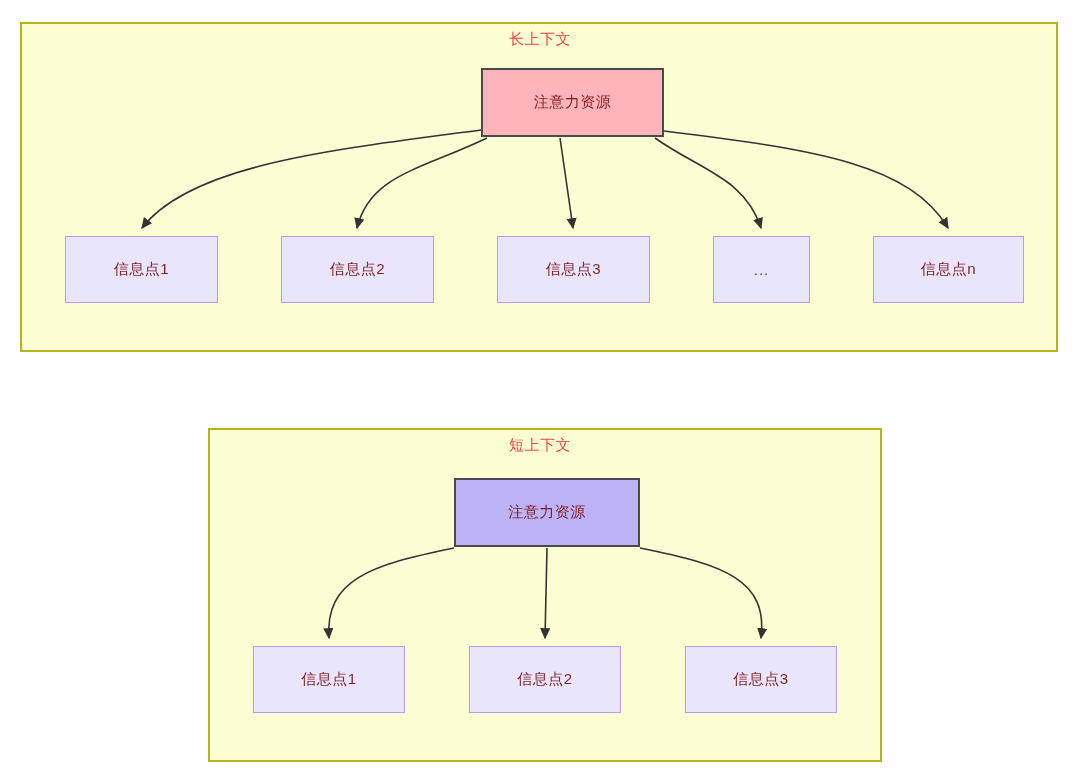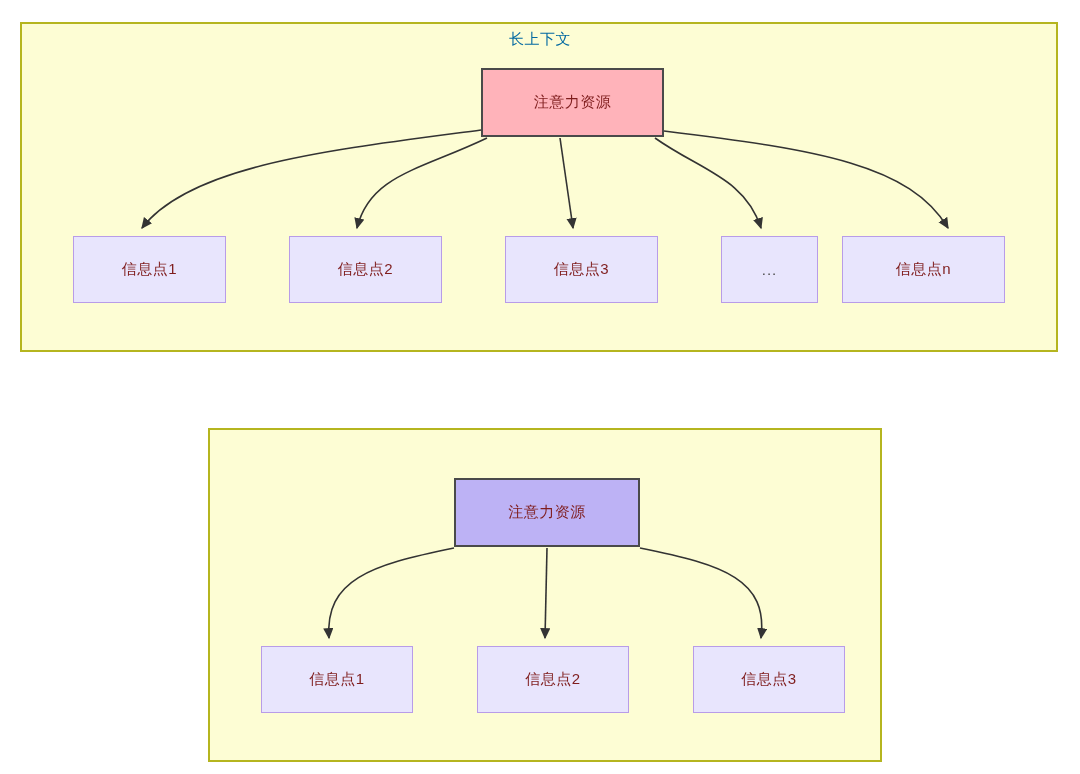--- a/index.html
+++ b/index.html
@@ -23,21 +23,21 @@
     background: #fdfdd4;
     border: 2px solid #b5b51f;
     box-sizing: border-box;
   }
   .group-title {
     position: absolute;
     left: 0;
     right: 0;
     text-align: center;
     font-size: 15px;
-    color: #0369a1;
+    color: #ef4444;
     letter-spacing: 0.5px;
     white-space: nowrap;
   }
   .node {
     position: absolute;
     box-sizing: border-box;
     display: flex;
     align-items: center;
     justify-content: center;
     font-size: 15px;
@@ -49,21 +49,20 @@
     background: #ffb3ba;
     border: 2px solid #4a4a4a;
   }
   .node-root-short {
     background: #bdb2f5;
     border: 2px solid #4a4a4a;
   }
   .node-leaf {
     background: #e8e5fd;
     border: 1.5px solid #b89ce8;
-    margin-left: 8px;
   }
   .edges {
     position: absolute;
     left: 0;
     top: 0;
     width: 1080px;
     height: 774px;
     pointer-events: none;
     overflow: visible;
   }
@@ -85,23 +84,24 @@
 
   <div class="group-box" id="group-long" style="left: 20px; top: 22px; width: 1038px; height: 330px;"></div>
   <div class="group-title" id="title-long" style="top: 30px;">长上下文</div>
 
   <div class="node node-root-long" id="root-long" style="left: 481px; top: 68px; width: 183px; height: 69px;">注意力资源</div>
 
   <div class="node node-leaf" id="long-leaf-0" style="left: 65px; top: 236px; width: 153px; height: 67px;">信息点1</div>
   <div class="node node-leaf" id="long-leaf-1" style="left: 281px; top: 236px; width: 153px; height: 67px;">信息点2</div>
   <div class="node node-leaf" id="long-leaf-2" style="left: 497px; top: 236px; width: 153px; height: 67px;">信息点3</div>
   <div class="node node-leaf ellipsis-label" id="long-leaf-3" style="left: 713px; top: 236px; width: 97px; height: 67px;">...</div>
-  <div class="node node-leaf" id="long-leaf-4" style="left: 834px; top: 236px; width: 163px; height: 67px;">信息点n</div>
+  <div class="node node-leaf" id="long-leaf-4" style="left: 873px; top: 236px; width: 151px; height: 67px;">信息点n</div>
 
   <div class="group-box" id="group-short" style="left: 208px; top: 428px; width: 674px; height: 334px;"></div>
+  <div class="group-title" id="title-short" style="top: 436px;">短上下文</div>
 
   <div class="node node-root-short" id="root-short" style="left: 454px; top: 478px; width: 186px; height: 69px;">注意力资源</div>
 
   <div class="node node-leaf" id="short-leaf-0" style="left: 253px; top: 646px; width: 152px; height: 67px;">信息点1</div>
   <div class="node node-leaf" id="short-leaf-1" style="left: 469px; top: 646px; width: 152px; height: 67px;">信息点2</div>
   <div class="node node-leaf" id="short-leaf-2" style="left: 685px; top: 646px; width: 152px; height: 67px;">信息点3</div>
 
   <svg class="edges" id="edge-layer" viewBox="0 0 1080 774">
     <defs>
       <marker id="arrowhead" markerWidth="9" markerHeight="9" refX="6.2" refY="3.2" orient="auto" markerUnits="strokeWidth">

